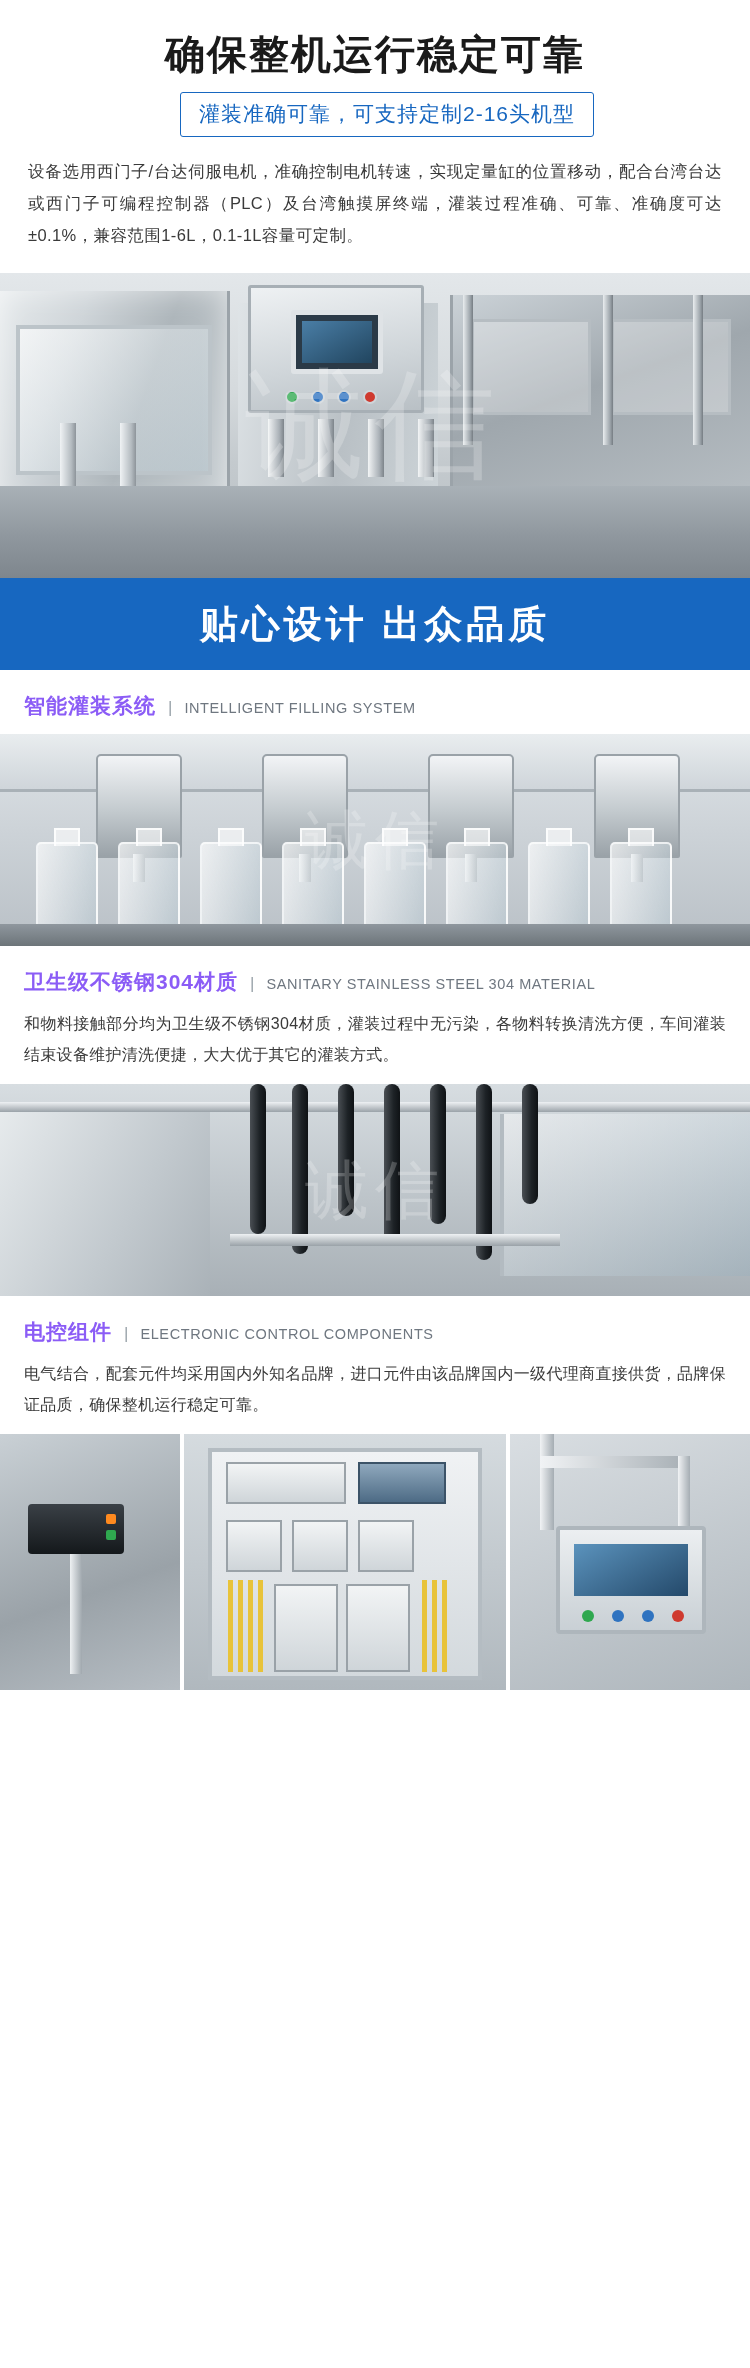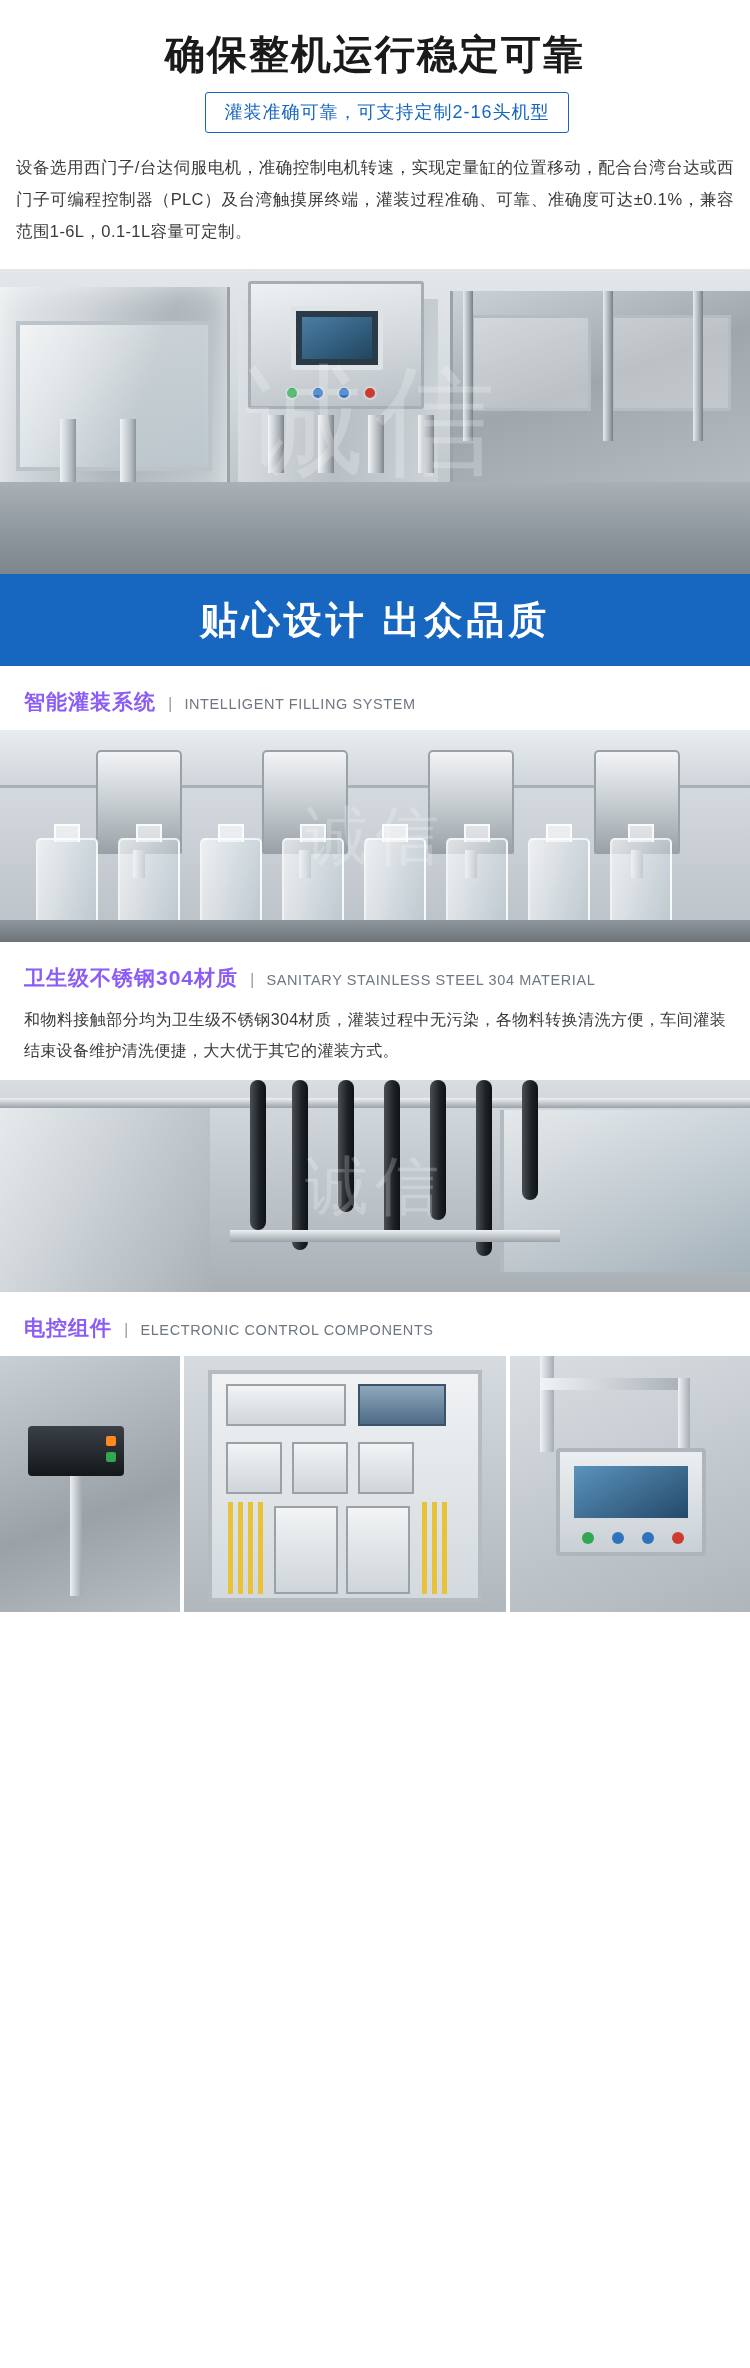--- a/index.html
+++ b/index.html
@@ -31,29 +31,29 @@
   }
   .sub-pill-wrap {
     display: flex;
     justify-content: center;
     padding-bottom: 18px;
   }
   .sub-pill {
     display: inline-block;
     border: 1px solid #1767c0;
     color: #1767c0;
-    font-size: 18px;
+    font-size: 21px;
     padding: 7px 18px 8px 18px;
     border-radius: 3px;
     letter-spacing: 1px;
     white-space: nowrap;
     margin-left: 24px;
   }
   .intro-para {
-    padding: 0 16px;
+    padding: 0 28px;
     font-size: 16.5px;
     line-height: 32px;
     color: #3a3a3a;
     text-align: justify;
     letter-spacing: 0.4px;
   }
 
   
   .photo {
     position: relative;
@@ -391,20 +391,21 @@
       <div class="wm wm-sm">诚信</div>
     </div>
   </div>
 
   <div class="feature">
     <div class="feat-head">
       <span class="feat-cn">电控组件</span>
       <span class="feat-div">|</span>
       <span class="feat-en">ELECTRONIC CONTROL COMPONENTS</span>
     </div>
+    <div class="feat-para">电气结合，配套元件均采用国内外知名品牌，进口元件由该品牌国内一级代理商直接供货，品牌保证品质，确保整机运行稳定可靠。</div>
 
     <div class="f3-row">
 
       <div class="photo f3-cell f3-a">
         <div class="sensor-body">
           <div class="sensor-led"></div>
           <div class="sensor-led2"></div>
         </div>
         <div class="sensor-pole"></div>
       </div>

